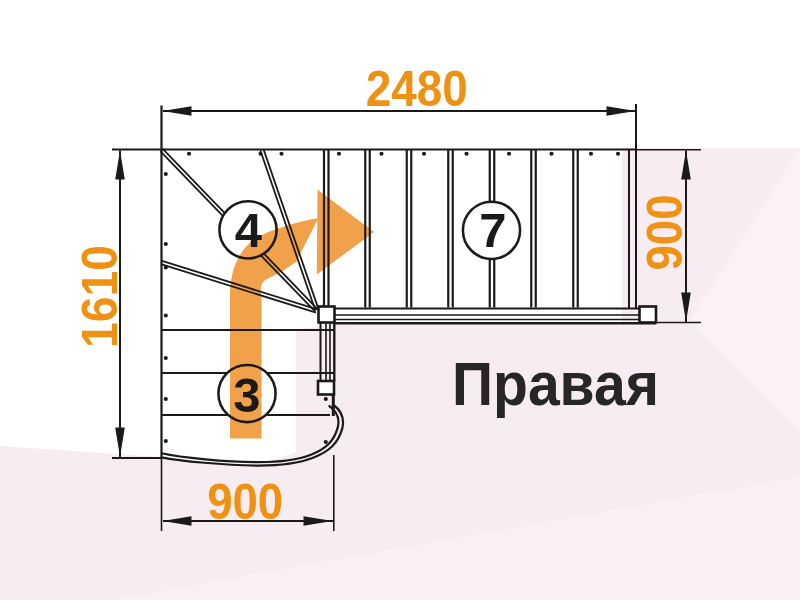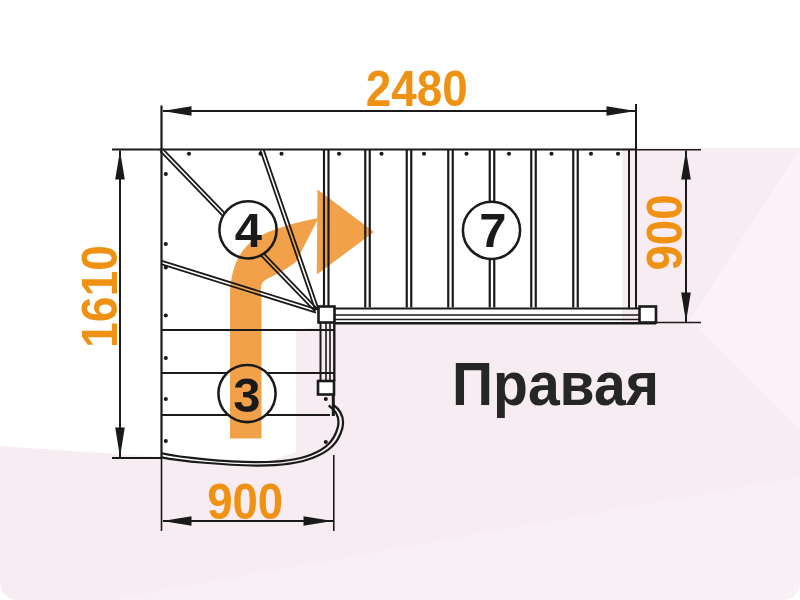--- a/index.html
+++ b/index.html
@@ -1,16 +1,16 @@
 <!DOCTYPE html>
 <html><head>
 <meta charset="utf-8">
 <style>
   html,body{margin:0;padding:0;background:#fff;}
-  #stage{width:800px;height:600px;position:relative;overflow:hidden;border-radius:18px;}
+  #stage{width:800px;height:600px;position:relative;overflow:hidden;}
   svg{display:block;}
   text{font-family:"Liberation Sans", sans-serif;}
 </style>
 </head>
 <body>
 <div id="stage">
 <svg width="800" height="600" viewBox="0 0 800 600">
 
   <rect x="0" y="0" width="800" height="600" fill="#ffffff"></rect>
   <polygon points="622,148 800,148 800,600 0,600 0,446 161,457 253,467 296,452 296,330 334.5,324 622,324" fill="#f7ecf2"></polygon>

